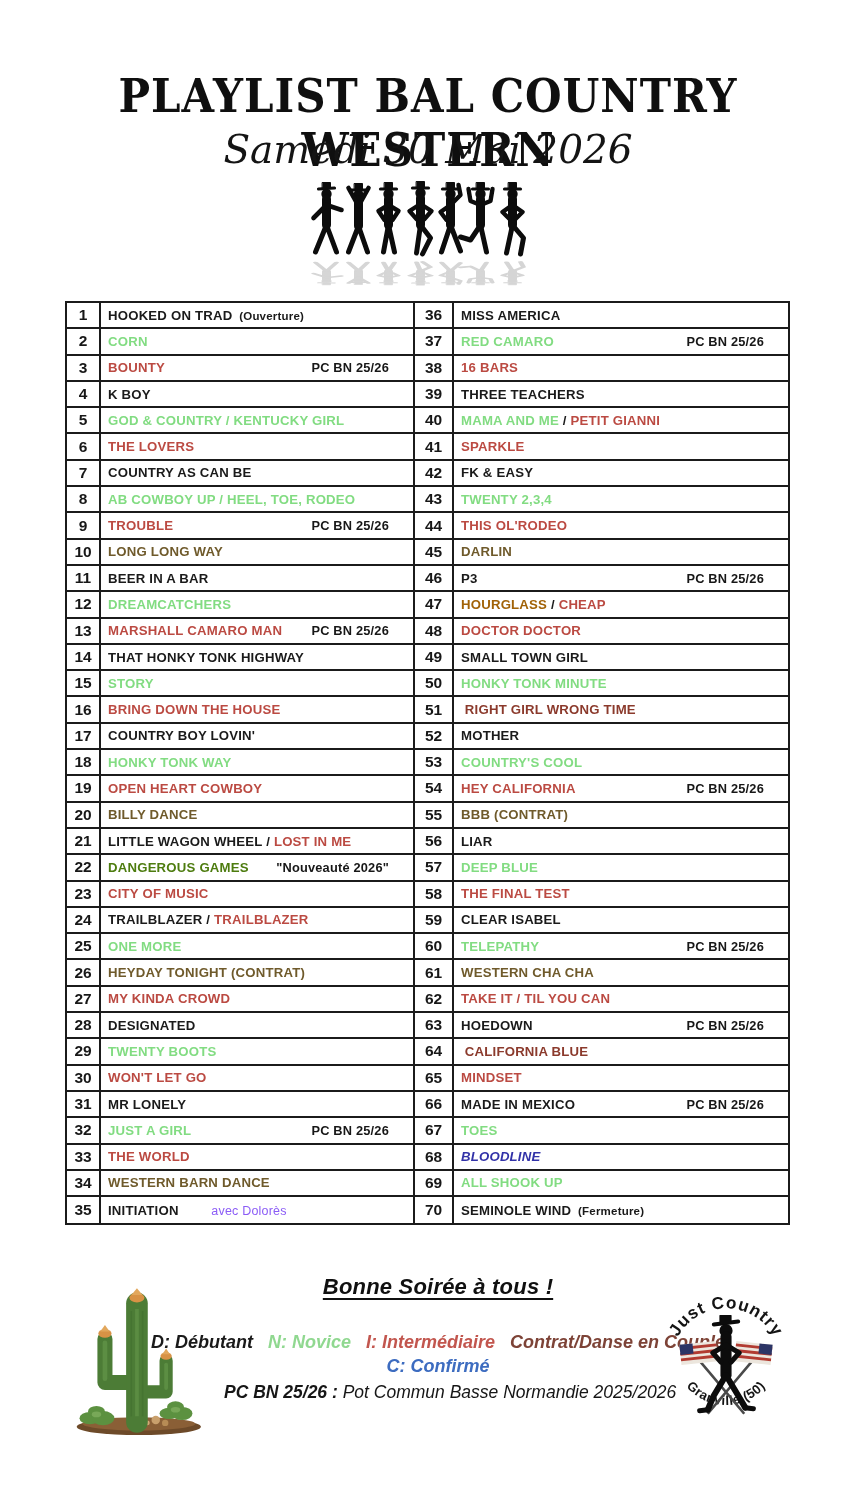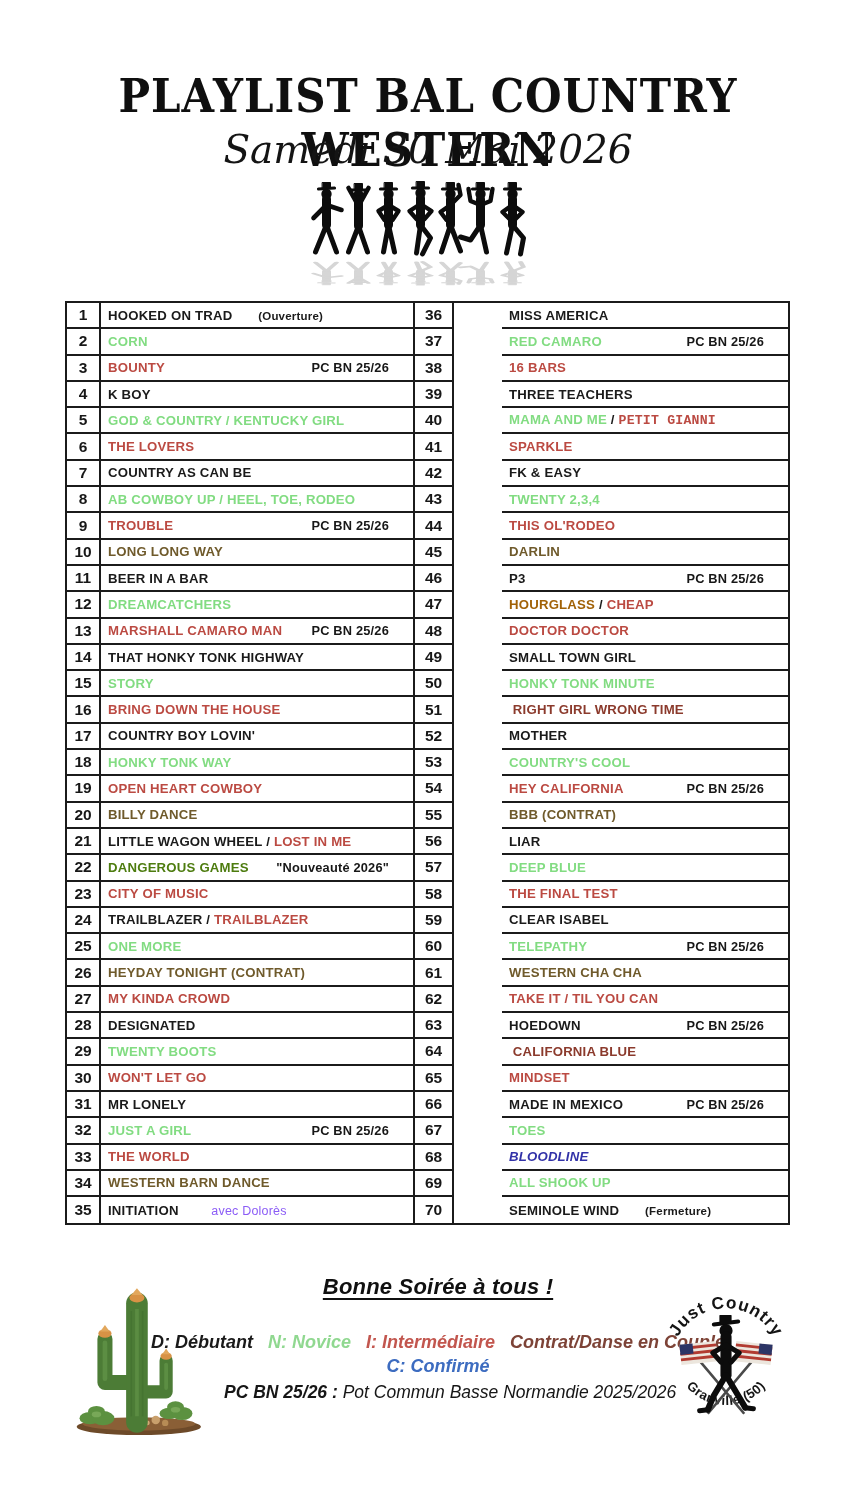--- a/index.html
+++ b/index.html
@@ -13,27 +13,27 @@
   .sub-title{position:absolute;top:127px;left:0;width:100%;text-align:center;
       font-family:"DejaVu Serif",serif;font-style:italic;font-size:39px;color:#141414;}
   .dancers-wrap{position:absolute;top:180px;left:50%;transform:translateX(-50%);}
 
   
   .grid{position:absolute;top:301px;left:65px;width:725px;box-sizing:border-box;
         display:grid;grid-template-columns:34px 314px 39px 334px;grid-auto-rows:26.3px;
         border:2px solid #1b1b1b;background:#fff;}
   .cell{border-right:2px solid #1b1b1b;border-bottom:2px solid #1b1b1b;
         display:flex;align-items:center;overflow:hidden;box-sizing:border-box;}
-  .grid > .cell:nth-child(4n){border-right:none;margin-left:48px;}
+  .grid > .cell:nth-child(4n){border-right:none;}
   .grid > .cell:nth-last-child(-n+4){border-bottom:none;}
   .cell.num{justify-content:center;font-weight:bold;font-size:15.5px;color:#171717;}
   .cell.title{padding:0 24px 0 7px;justify-content:space-between;
         font-weight:bold;font-size:13.2px;letter-spacing:.2px;}
   .segs{white-space:pre;}
-  .segs .small{font-size:11.5px;padding-left:19px;}
+  .segs .small{font-size:11.5px;}
   .segs .plain{font-weight:normal;font-size:12.5px;}
   .note{font-size:12.8px;font-weight:bold;color:#171717;white-space:nowrap;margin-left:8px;}
 
   
   .footer{position:absolute;top:1260px;left:0;width:856px;box-sizing:border-box;
           padding:0 56px;display:flex;align-items:flex-start;}
   .cactus-box{flex:none;width:168px;margin-top:6px;}
   .footer-center{flex:1;text-align:center;min-width:0;}
   .greeting{display:inline-block;margin-top:14px;font-size:22px;font-weight:bold;font-style:italic;
             color:#101010;text-decoration:underline;text-underline-offset:4px;letter-spacing:.2px;}
@@ -157,21 +157,21 @@
       <div class="cell num">39</div>
       <div class="cell title">
         <span class="segs"><span style="color: rgb(26, 26, 26);">THREE TEACHERS</span></span>
       </div>
       <div class="cell num">5</div>
       <div class="cell title">
         <span class="segs"><span style="color: rgb(130, 220, 130);">GOD &amp; COUNTRY / KENTUCKY GIRL</span></span>
       </div>
       <div class="cell num">40</div>
       <div class="cell title">
-        <span class="segs"><span style="color: rgb(130, 220, 130);">MAMA AND ME</span><span style="color: rgb(26, 26, 26);"> / </span><span style="color: rgb(187, 74, 66); font-family: Liberation Mono, monospace;">PETIT GIANNI</span></span>
+        <span class="segs"><span style="color: rgb(130, 220, 130);">MAMA AND ME</span><span style="color: rgb(26, 26, 26);"> / </span><span style="color: rgb(187, 74, 66);">PETIT GIANNI</span></span>
       </div>
       <div class="cell num">6</div>
       <div class="cell title">
         <span class="segs"><span style="color: rgb(187, 74, 66);">THE LOVERS</span></span>
       </div>
       <div class="cell num">41</div>
       <div class="cell title">
         <span class="segs"><span style="color: rgb(187, 74, 66);">SPARKLE</span></span>
       </div>
       <div class="cell num">7</div>

